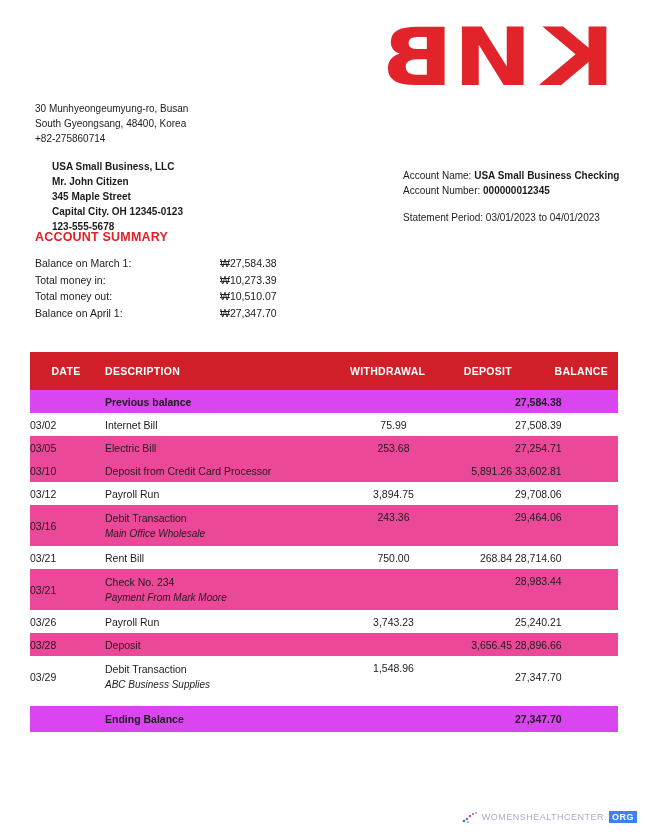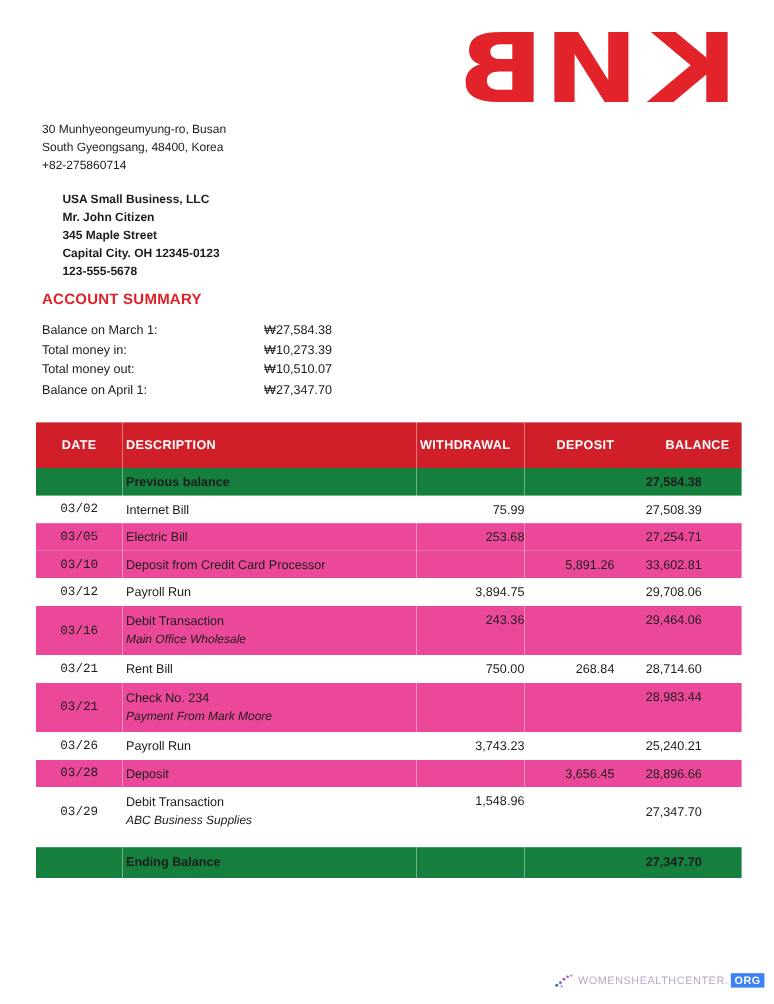--- a/index.html
+++ b/index.html
@@ -44,21 +44,21 @@
   }
   .account-info {
     position: absolute;
     top: 168px; left: 403px;
     font-size: 10px; line-height: 15px;
   }
   .account-info .val { font-weight: bold; }
   .account-info .period { margin-top: 12px; }
 
   
-  .summary { position: absolute; top: 242px; left: 35px; width: 300px; }
+  .summary { position: absolute; top: 230px; left: 35px; width: 300px; }
   .summary-title {
     color: #e01f26; font-weight: bold; font-size: 12.5px; letter-spacing: 0.2px;
   }
   .summary-rows { margin-top: 11px; font-size: 10.5px; }
   .summary-row { display: flex; height: 16.5px; align-items: center; gap: 28px; }
   .summary-row .lbl { width: 157px; }
 
   
   .stmt-table {
     position: absolute;
@@ -78,34 +78,34 @@
   .stmt-table thead th {
     background: #d01f28; color: #ffffff;
     font-weight: bold; font-size: 10.5px;
     height: 38px; letter-spacing: 0.3px;
   }
   .th-date { text-align: center; }
   .th-desc, .th-wd { text-align: left; padding-left: 3px; margin-top: 48px; }
   .th-dep { text-align: right; padding-right: 3px; }
   .th-bal { text-align: right; padding-right: 10px; }
 
-  .c-date { text-align: center; font-family: Liberation Mono, monospace; }
+  .c-date { text-align: left; }
   .c-desc { text-align: left; padding-left: 3px; }
-  .c-wd   { text-align: right; padding-left: 3px; }
+  .c-wd   { text-align: center; padding-left: 3px; }
   .c-dep  { text-align: right; padding-right: 3px; }
-  .c-bal  { text-align: center; padding-right: 10px; }
+  .c-bal  { text-align: left; padding-right: 10px; }
 
   tr.txn td { height: 23px; background: #ffffff; }
   tr.txn.alt td { background: #ec4899; margin-top: 44px; }
   tr.txn.two-line td { height: 41px; }
   tr.txn.two-line .c-desc { padding-top: 5px; padding-bottom: 5px; }
   .note { font-style: italic; font-size: 10px; margin-top: 4px; }
 
   tr.band td {
-    background: #15803d; font-weight: bold; height: 23px;
+    background: #d946ef; font-weight: bold; height: 23px;
   }
   tr.band.ending td { height: 26px; }
   tr.spacer td { height: 9px; background: #ffffff; }
 
   
   .footer-logo {
     position: absolute;
     top: 810px; right: 8px;
     display: flex; align-items: center;
     font-size: 9px;
@@ -136,20 +136,25 @@
   </div>
 
   <div class="customer-block">
     <div>USA Small Business, LLC</div>
     <div>Mr. John Citizen</div>
     <div>345 Maple Street</div>
     <div>Capital City. OH 12345-0123</div>
     <div>123-555-5678</div>
   </div>
 
+  <div class="account-info">
+    <div><span>Account Name: </span><span class="val">USA Small Business Checking</span></div>
+    <div><span>Account Number: </span><span class="val">000000012345</span></div>
+    <div class="period"><span>Statement Period: </span><span>03/01/2023 to 04/01/2023</span></div>
+  </div>
 
   <div class="summary">
     <div class="summary-title">ACCOUNT SUMMARY</div>
     <div class="summary-rows">
       <div class="summary-row">
         <span class="lbl">Balance on March 1:</span>
         <span class="amt">₩27,584.38</span>
       </div>
       <div class="summary-row">
         <span class="lbl">Total money in:</span>

